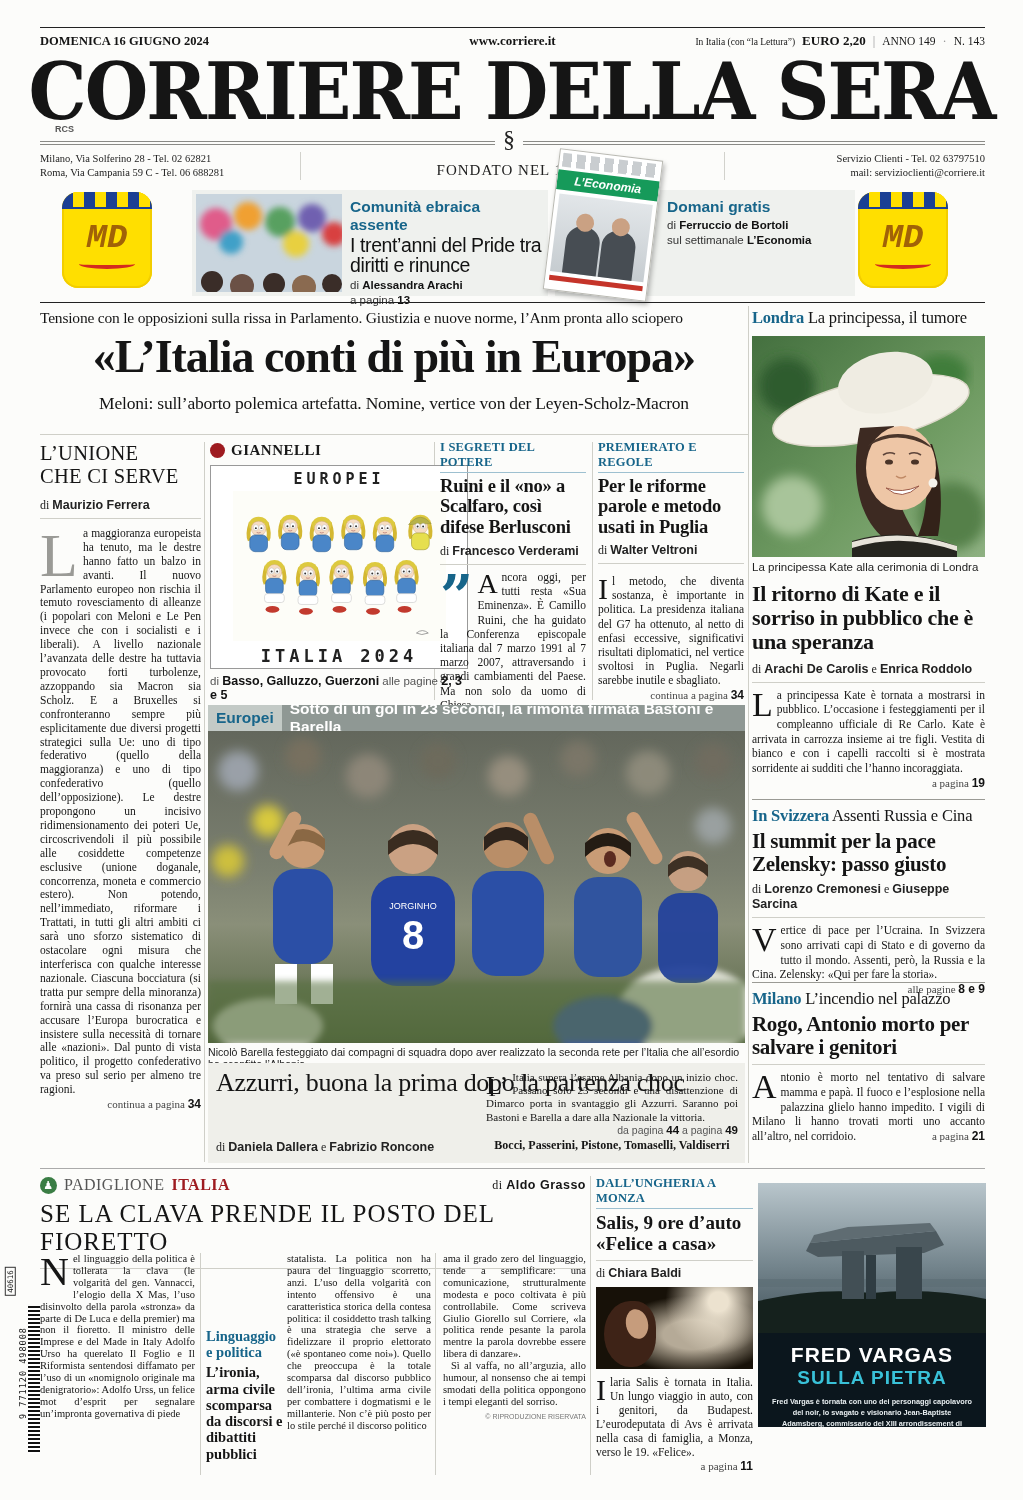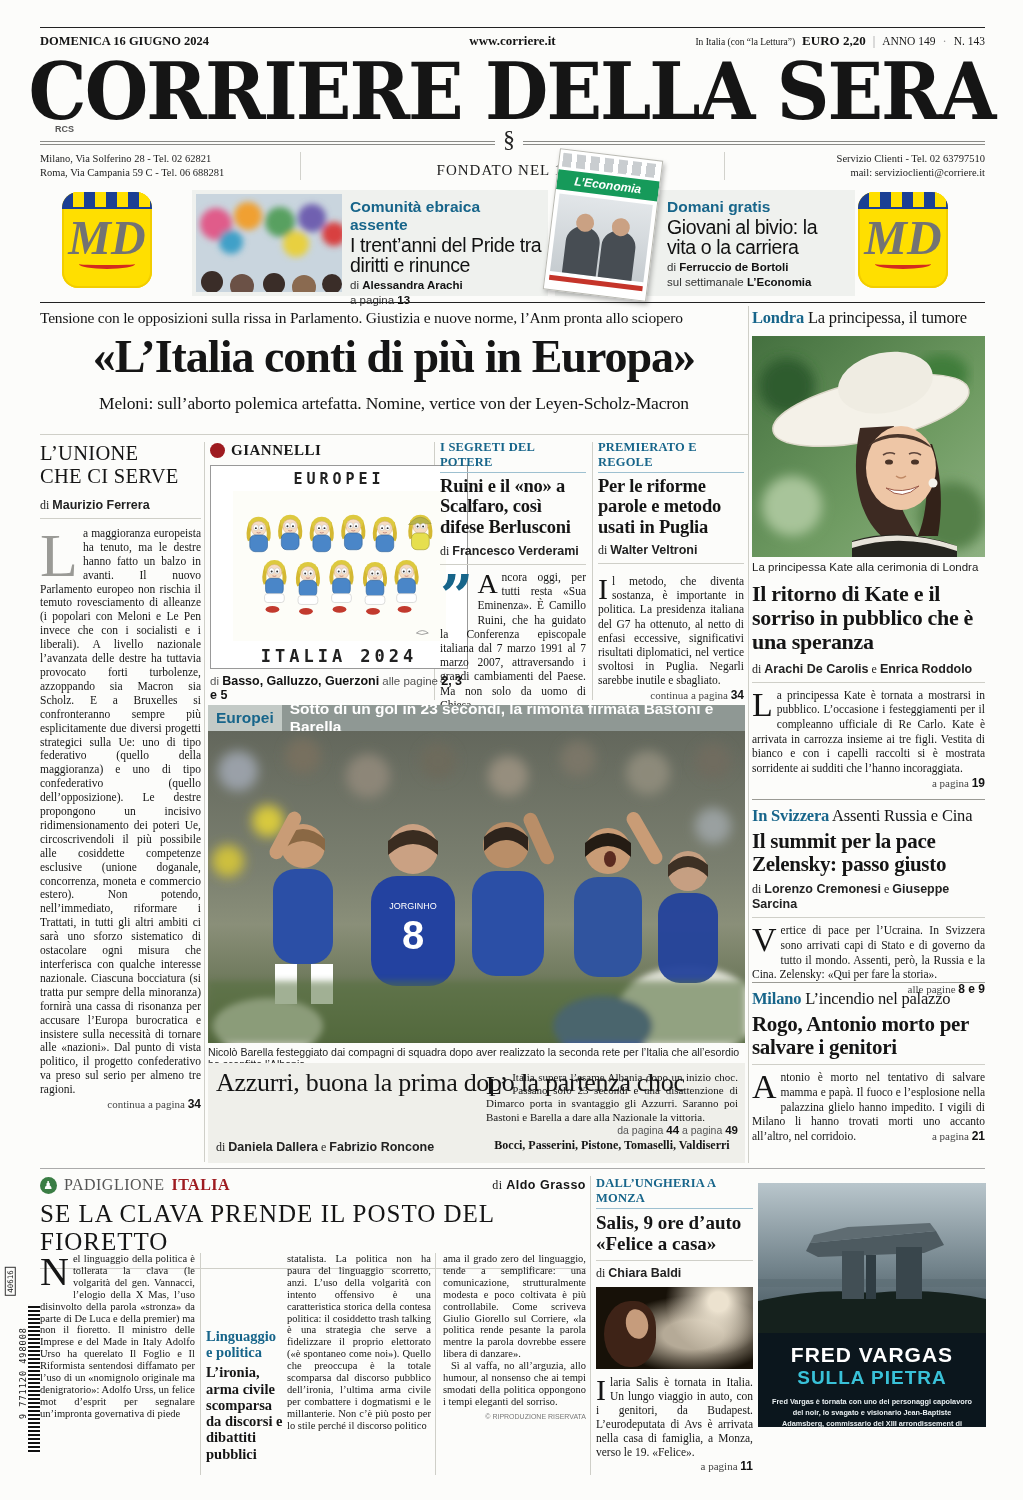--- a/index.html
+++ b/index.html
@@ -25,21 +25,21 @@
   #ornament{left:495px;top:126px;background:#fcfcfa;padding:0 8px;font-size:24px;color:#222}
   #addr{left:40px;top:152px;width:945px;display:grid;grid-template-columns:260px 1fr 260px;font-size:10.5px;line-height:1.35;color:#222}
   #addr .c{text-align:center;border-left:1px solid #d2d2cc;border-right:1px solid #d2d2cc;padding-top:8px;font-size:15px;letter-spacing:1px}
   #addr .r{text-align:right}
 
   
   #promos{left:40px;top:186px;width:945px;height:112px}
   .md-ad{position:absolute;top:6px;width:90px;height:96px;background:#ffdf00;border-radius:16px;
          box-shadow:inset 0 0 0 2px #f2cd00;overflow:hidden;text-align:center}
   .md-awning{height:17px;background:repeating-linear-gradient(90deg,#1b3f94 0 11px,#ffdf00 11px 22px);border-bottom:2px solid #1b3f94}
-  .md-label{font-family:Liberation Serif, serif;font-weight:900;font-size:48px;color:#737373;line-height:58px;font-style:italic}
+  .md-label{font-family:Liberation Mono, monospace;font-weight:900;font-size:34px;color:#a16207;line-height:58px;font-style:italic}
   .md-swoosh{width:56px;height:10px;margin:-8px auto 0;border-bottom:4px solid #d42a1e;border-radius:0 0 60% 60%}
   .panel{position:absolute;top:4px;height:106px;background:#eff1ee}
   .p-kick{font-family:"Liberation Sans",sans-serif;font-weight:bold;font-size:15.5px;color:#17658a}
   .p-title{font-family:"Liberation Sans",sans-serif;font-size:19.5px;line-height:1.02;color:#111;margin-top:2px;letter-spacing:-.4px}
   .p-by{font-family:"Liberation Sans",sans-serif;font-size:11.5px;color:#333;margin-top:3px}
   .p-by b{color:#111}
 
   
   #pride{position:absolute;left:4px;top:4px;width:146px;height:98px;overflow:hidden}
   
@@ -247,21 +247,20 @@
         <div class="eco-top"></div>
         <div class="eco-band">L’Economia</div>
         <div class="eco-photo">
           <div class="sil" style="left:12px"></div>
           <div class="sil" style="right:12px"></div>
         </div>
         <div class="eco-red"></div>
       </div>
       <div style="position:absolute;left:112px;top:8px;width:182px">
         <div class="p-kick">Domani gratis</div>
-        <div class="p-title">Giovani al bivio: la vita o la carriera</div>
         <div class="p-by">
           <span>di</span>
           <b>Ferruccio de Bortoli</b>
         </div>
         <div class="p-by">
           <span>sul settimanale</span>
           <b>L’Economia</b>
         </div>
       </div>
     </div>

